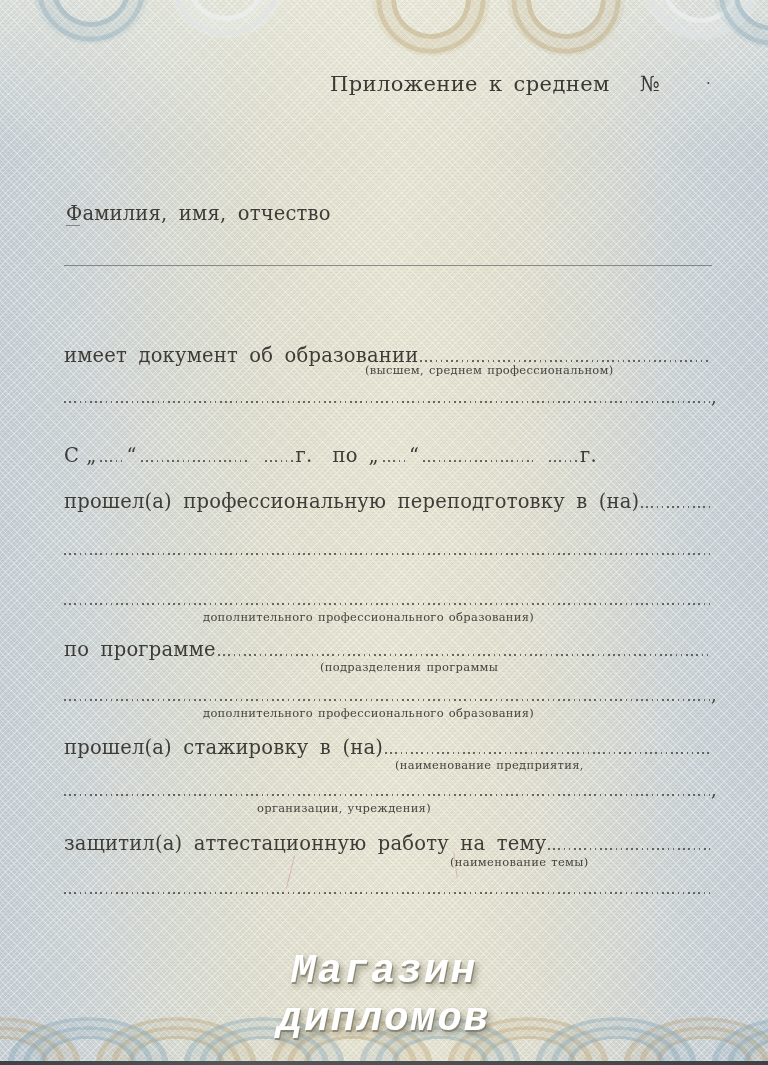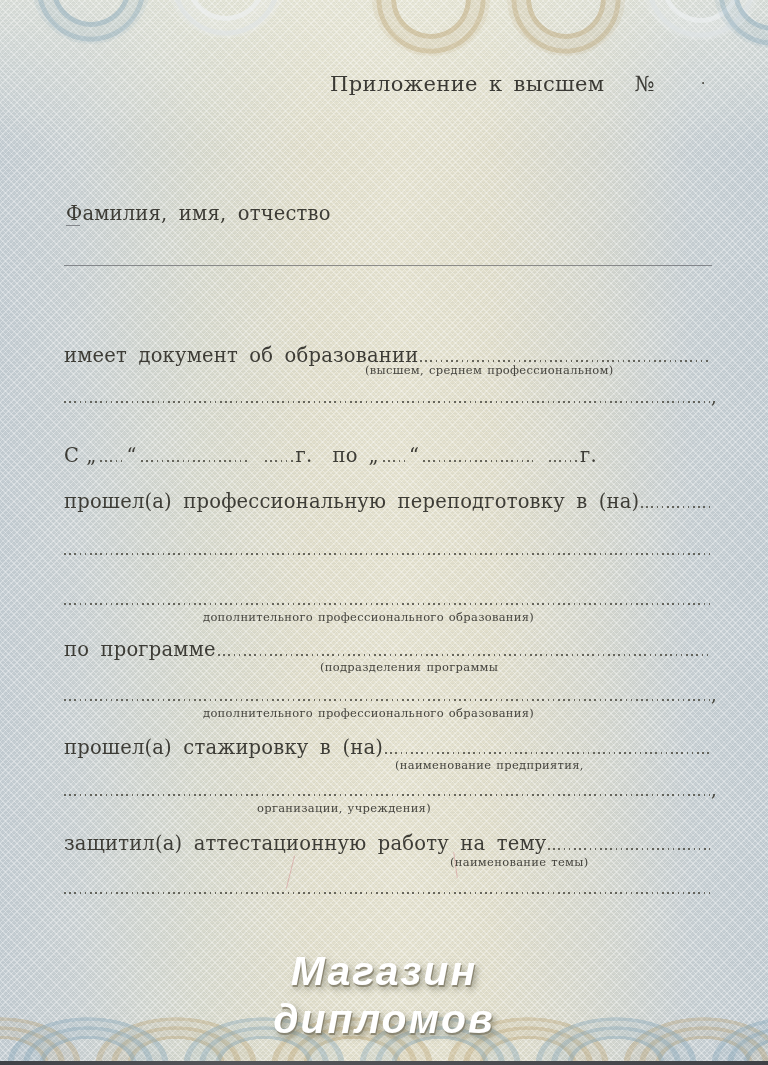--- a/index.html
+++ b/index.html
@@ -57,21 +57,21 @@
 
   .title-row { position:absolute; top:72px; left:330px; display:flex; align-items:baseline;
                font-size:21px; letter-spacing:0.4px; word-spacing:4px; color:#3a3934; }
   .num-mark { font-size:15px; position:relative; top:-3px; color:#4a4942; }
 
   .qo { padding:0 1px; }
   .qc { padding:0 1px; }
 
   
   .watermark { position:absolute; top:948px; left:0; right:0; z-index:5; text-align:center;
-    font-family:Liberation Sans, sans-serif; font-style:italic; font-weight:bold;
+    font-family:Liberation Mono, monospace; font-style:italic; font-weight:bold;
     font-size:41px; line-height:1.16; letter-spacing:2px; color:#ffffff;
     text-shadow:1px 2px 0 rgba(125,120,100,0.75), 3px 4px 6px rgba(95,95,75,0.55); }
 
   .artifact { position:absolute; width:1px; background:rgba(205,115,125,0.4); z-index:2; }
 </style>
 </head>
 <body>
 
 <div class="page">
 
@@ -84,21 +84,21 @@
 
   <div class="bottom-band"></div>
   <div class="scan-edge"></div>
 
   <div class="artifact" style="left:290px; top:855px; height:34px; transform:rotate(14deg);"></div>
   <div class="artifact" style="left:455px; top:852px; height:26px; transform:rotate(-8deg);"></div>
 
   <div class="content">
 
     <div class="title-row">
-      <span>Приложение к высшем</span>
+      <span>Приложение к среднем</span>
       <span class="sp" style="width:30px;"></span>
       <span>№</span>
       <span class="sp" style="width:46px;"></span>
       <span class="num-mark">·</span>
     </div>
 
     <div class="row" style="top:202px;flex-direction:column;">
       <span>Фамилия, имя, отчество</span>
       <span class="fill solid"></span>
     </div>

